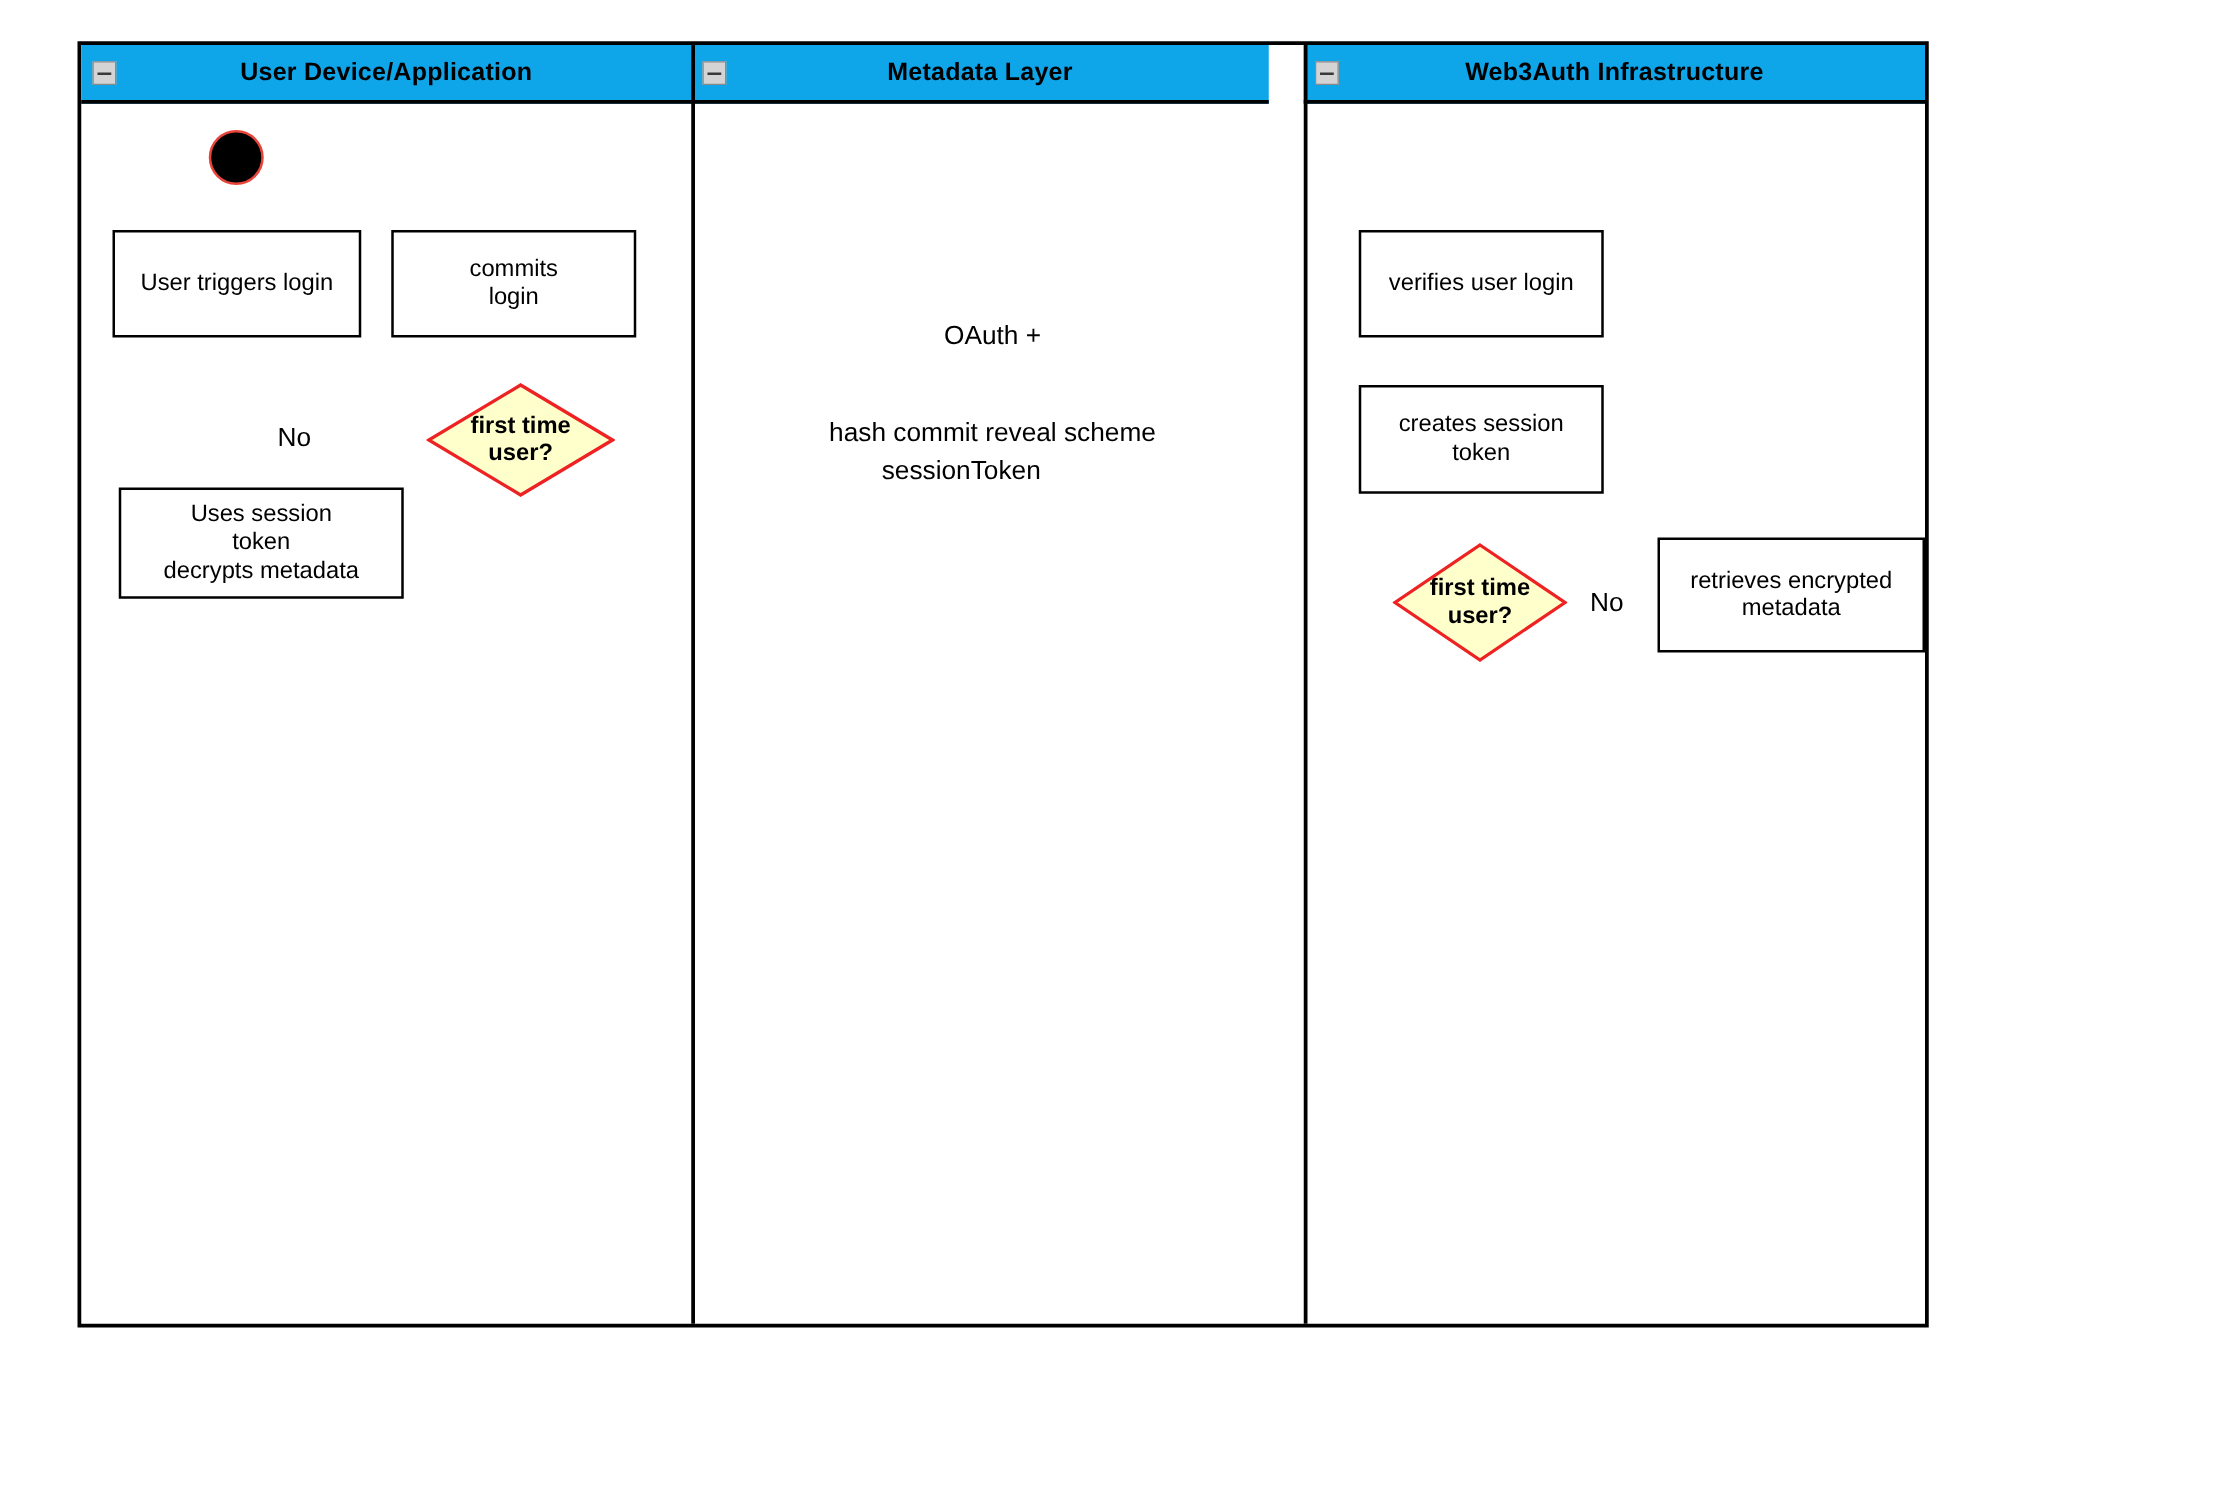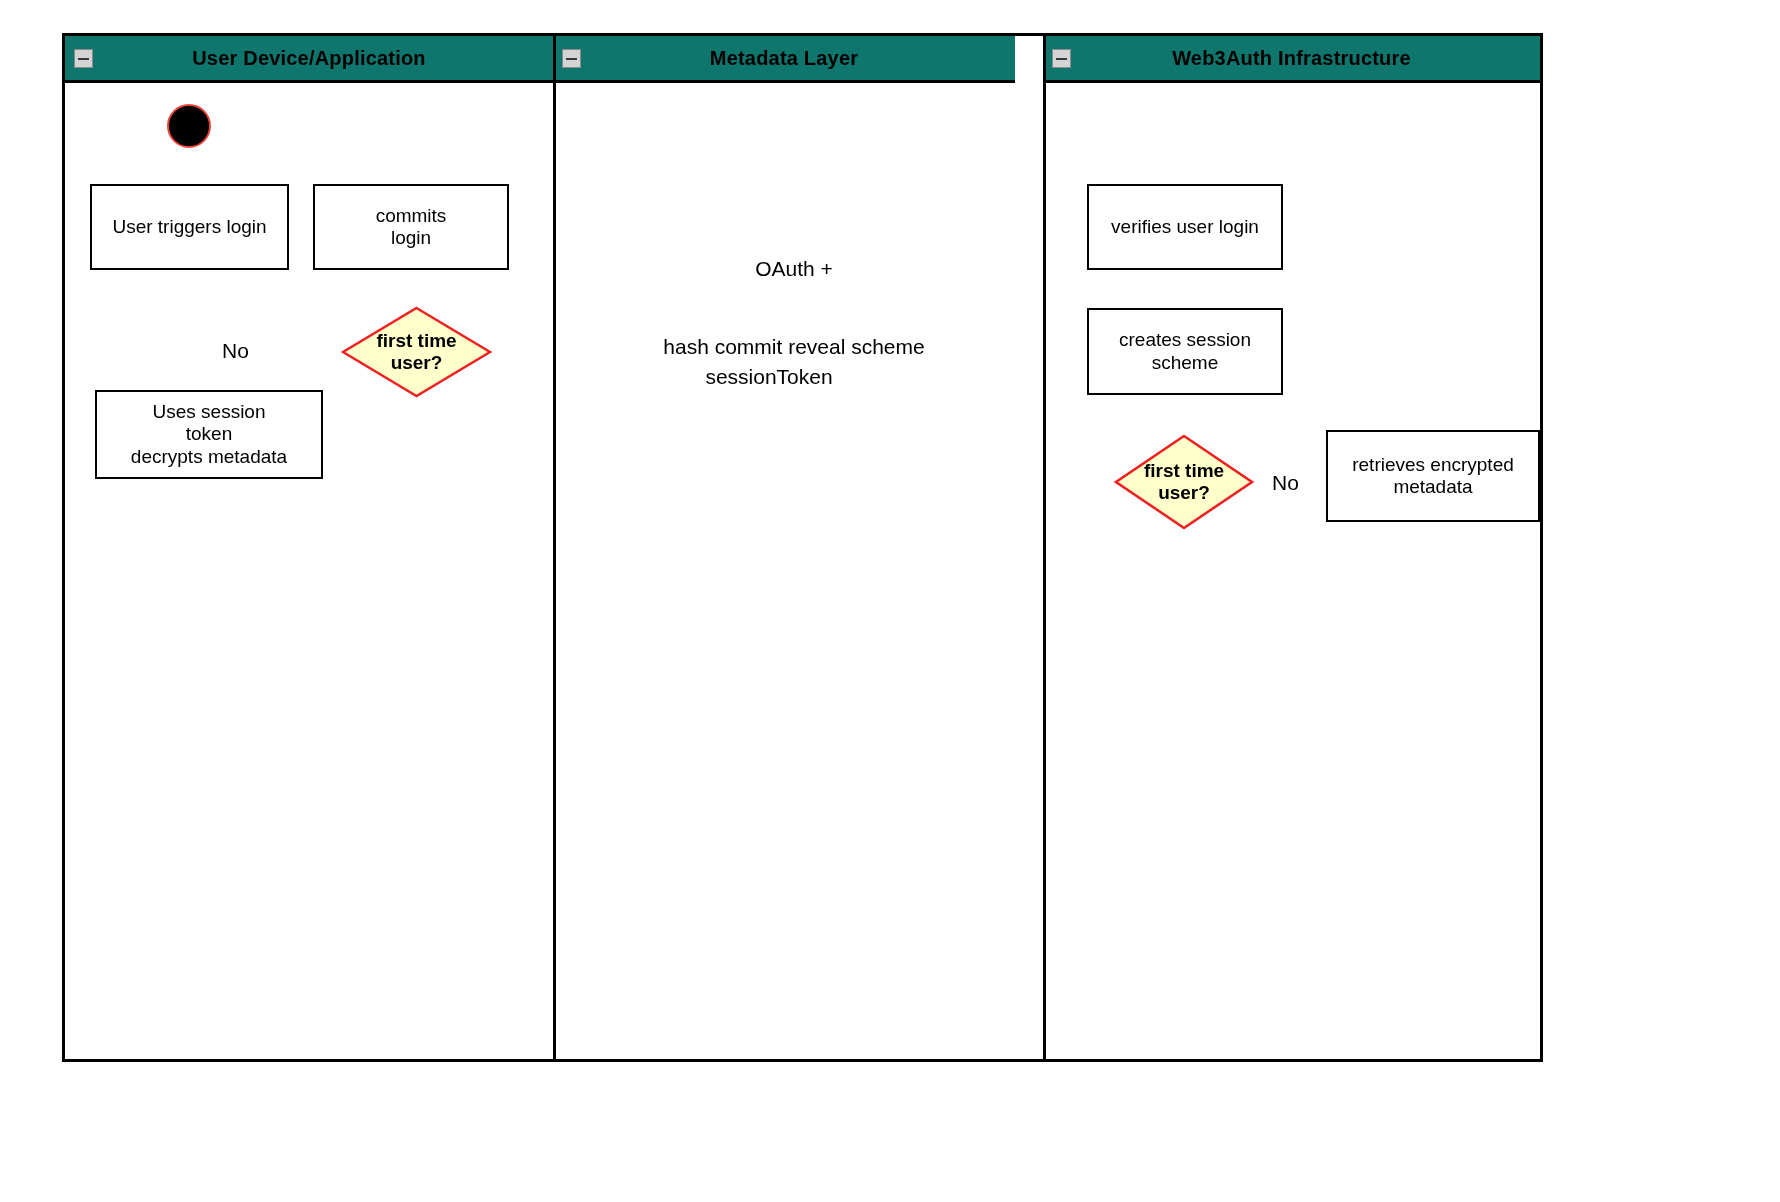--- a/index.html
+++ b/index.html
@@ -4,21 +4,21 @@
 <style>
   html,body{margin:0;padding:0;background:#ffffff;}
   body{width:1780px;height:1202px;font-family:"Liberation Sans",sans-serif;position:relative;overflow:hidden;}
   #canvas{position:absolute;left:0;top:0;width:1780px;height:1202px;}
   svg#wires{position:absolute;left:0;top:0;width:1780px;height:1202px;pointer-events:none;}
 
   
   .pool{position:absolute;left:62px;top:33px;width:1481px;height:1029px;border:3px solid #000;box-sizing:border-box;background:#fff;}
   .lane{position:absolute;top:0;height:100%;box-sizing:border-box;}
   .lane-hdr{position:absolute;top:0;left:0;right:0;height:47px;border-bottom:3px solid #000;box-sizing:border-box;
-            display:flex;align-items:center;justify-content:center;background:#0f766e;}
+            display:flex;align-items:center;justify-content:center;background:#0ea5e9;}
   .lane-title{font-size:20px;font-weight:bold;color:#000;letter-spacing:.2px;}
   .collapse{position:absolute;left:9px;top:13px;width:19px;height:19px;border:1px solid #8a8a8a;background:#d4d4d4;
             box-sizing:border-box;display:flex;align-items:center;justify-content:center;}
   .collapse i{display:block;width:11px;height:2px;background:#3a3a3a;}
   .lane-div{position:absolute;top:0;bottom:0;width:3px;background:#000;}
 
   
   .node{position:absolute;box-sizing:border-box;display:flex;align-items:center;justify-content:center;text-align:center;
         font-size:19px;color:#000;line-height:1.18;background:#fff;border:2.5px solid #000;}
   .start-node{position:absolute;width:44px;height:44px;border-radius:50%;background:#000;border:2.5px solid #e8443a;box-sizing:border-box;}
@@ -122,21 +122,21 @@
 token
 decrypts metadata</span>
   </div>
 
   <div class="node" style="left:1087px;top:184px;width:196px;height:86px;">
     <span>verifies user login</span>
   </div>
 
   <div class="node" style="left:1087px;top:308px;width:196px;height:87px;">
     <span style="white-space:pre-line;">creates session
-scheme</span>
+token</span>
   </div>
 
   <div class="diamond" style="left:1114px;top:434px;width:140px;height:96px;">
     <svg width="140" height="96">
       <polygon points="70,2 138,48 70,94 2,48" fill="#ffffcc" stroke="#ee2222" stroke-width="2.6"></polygon>
     </svg>
     <span style="white-space:pre-line;">first time
 user?</span>
   </div>
 

